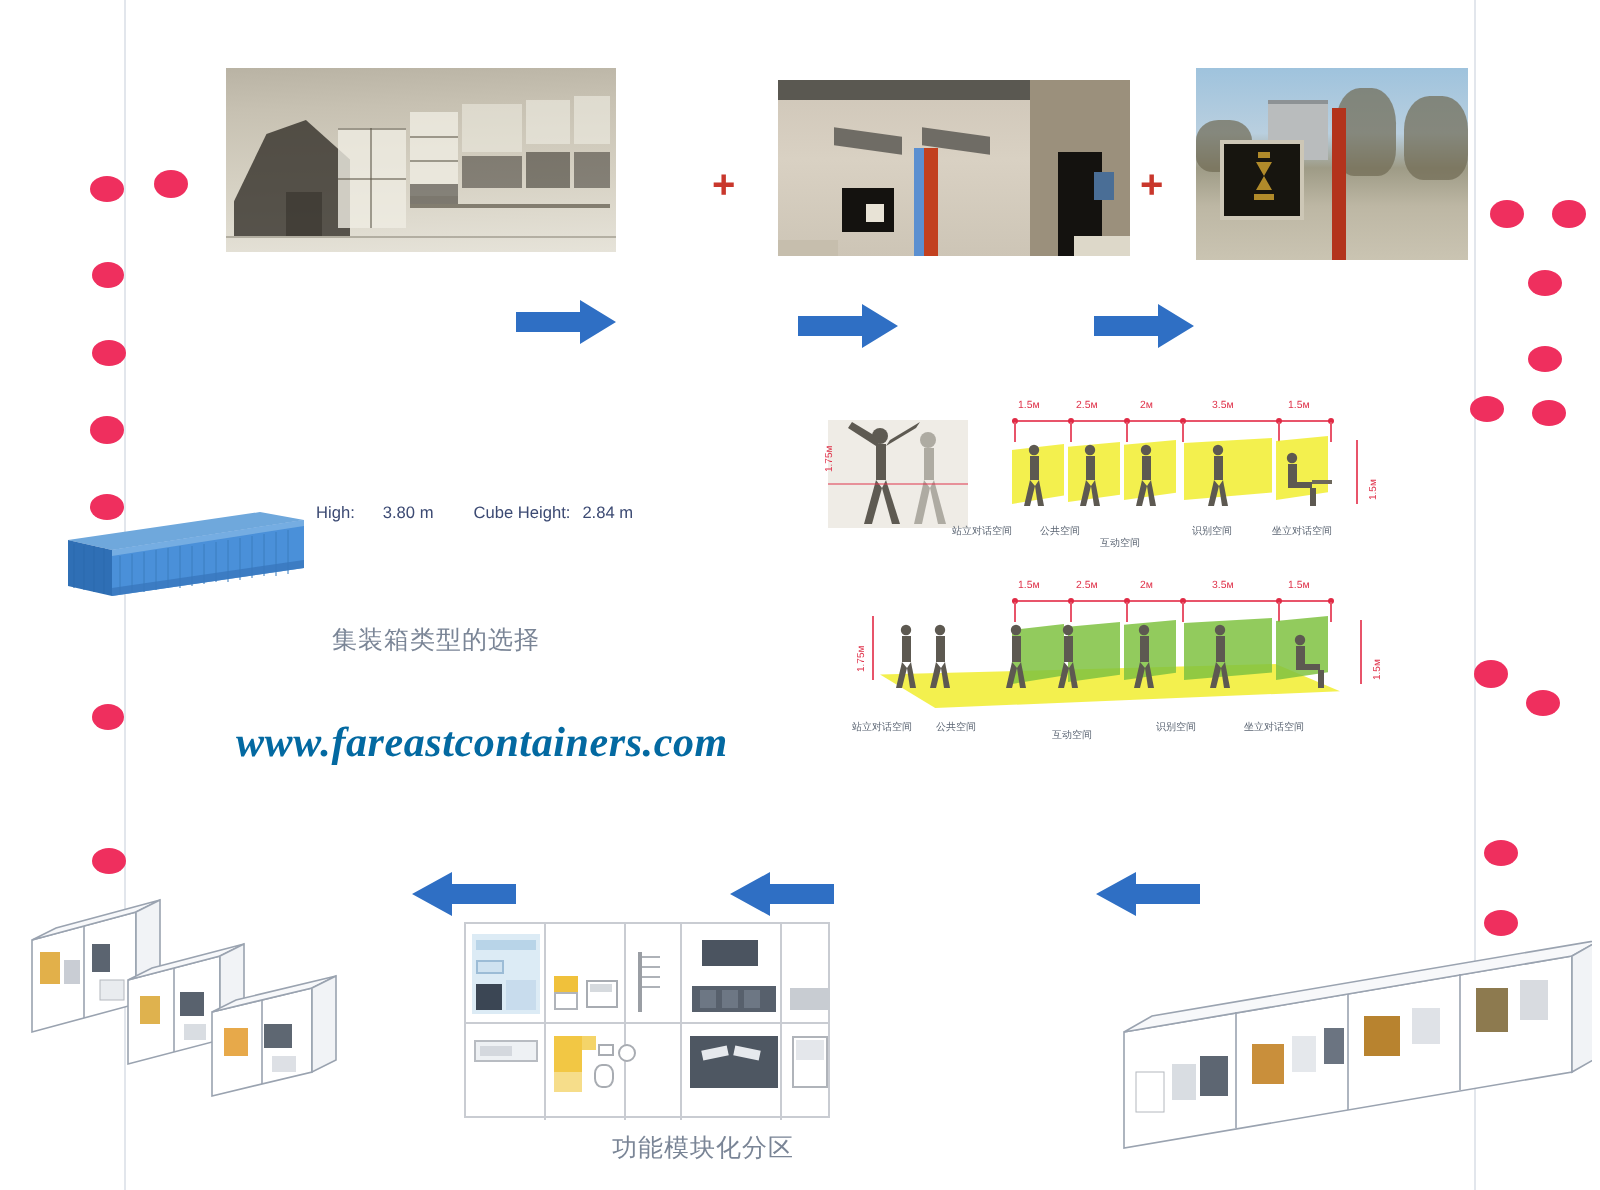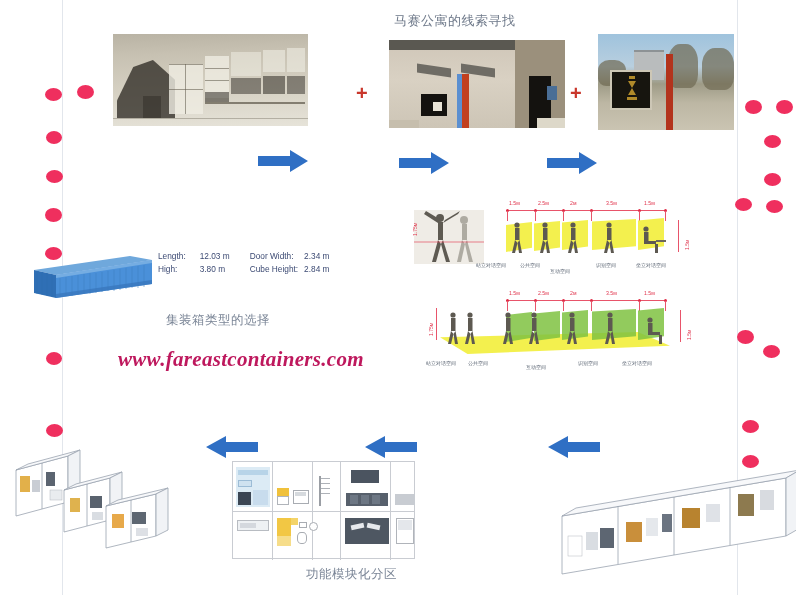--- a/index.html
+++ b/index.html
@@ -72,21 +72,21 @@
   
   .wm { position: absolute; }
   .wm-cn {
     font-family: "DejaVu Sans", sans-serif; font-size: 40px; font-weight: bold;
     color: #ffffff; letter-spacing: 2px; line-height: 1;
     -webkit-text-stroke: 2px #2a2a2a;
     text-shadow: 0 0 0 #000;
   }
   .wm-url {
     font-family: "Liberation Serif", serif; font-style: italic; font-weight: bold;
-    font-size: 21px; color: #be185d; letter-spacing: .3px; margin-top: 1px;
+    font-size: 21px; color: #0369a1; letter-spacing: .3px; margin-top: 13px;
   }
 
   
   .diag { position: absolute; background: #ffffff; }
   .diag .yellow { position:absolute; background:#f2ef3f; opacity:.92; }
   .diag .green  { position:absolute; background:#7fc241; opacity:.85; }
   .diag .fig    { position:absolute; background:#6d685c; }
   .diag .dimline{ position:absolute; background:#e8546a; height:1px; }
   .diag .tick   { position:absolute; background:#e8546a; width:1px; }
   .diag .dotm   { position:absolute; width:3px; height:3px; border-radius:50%; background:#e02a45; }
@@ -109,21 +109,20 @@
   .iso { position:absolute; }
 </style>
 </head>
 <body>
 
 <div id="board">
 
   <div class="guide" style="left:62px;"></div>
   <div class="guide" style="left:737px;"></div>
 
-  <div class="cap cap-title" style="left:394px; top:12px;">马赛公寓的线索寻找</div>
 
   <div class="dot" style="left:45px;  top:88px;  width:17px; height:13px;"></div>
   <div class="dot" style="left:77px;  top:85px;  width:17px; height:14px;"></div>
   <div class="dot" style="left:46px;  top:131px; width:16px; height:13px;"></div>
   <div class="dot" style="left:46px;  top:170px; width:17px; height:13px;"></div>
   <div class="dot" style="left:45px;  top:208px; width:17px; height:14px;"></div>
   <div class="dot" style="left:45px;  top:247px; width:17px; height:13px;"></div>
   <div class="dot" style="left:46px;  top:352px; width:16px; height:13px;"></div>
   <div class="dot" style="left:46px;  top:424px; width:17px; height:13px;"></div>
 
@@ -236,26 +235,20 @@
           <line x1="18" y1="18" x2="18" y2="41"></line>
       </g>
       <polygon points="22,19 118,4 118,7 22,22" fill="#7fb4e3" opacity=".8"></polygon>
       <polygon points="22,38 118,24 118,28 22,42" fill="#3877bd" opacity=".8"></polygon>
     </svg>
   </div>
 
   <div class="specs" style="left:158px; top:250px;">
     <table>
       <tbody>
-        <tr>
-          <td class="k">Length:</td>
-          <td class="v">12.03 m</td>
-          <td class="k2">Door Width:</td>
-          <td>2.34 m</td>
-        </tr>
         <tr>
           <td class="k">High:</td>
           <td class="v">3.80 m</td>
           <td class="k2">Cube Height:</td>
           <td>2.84 m</td>
         </tr>
       </tbody>
     </table>
   </div>
 

